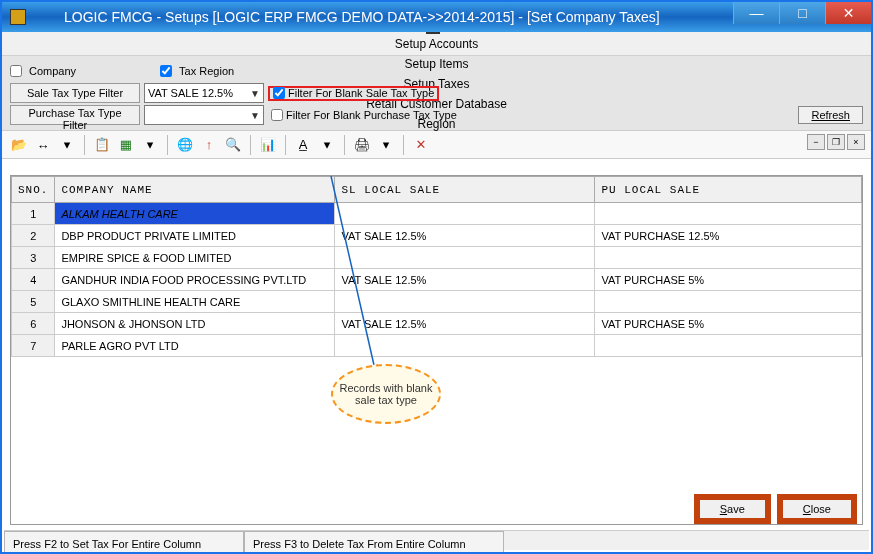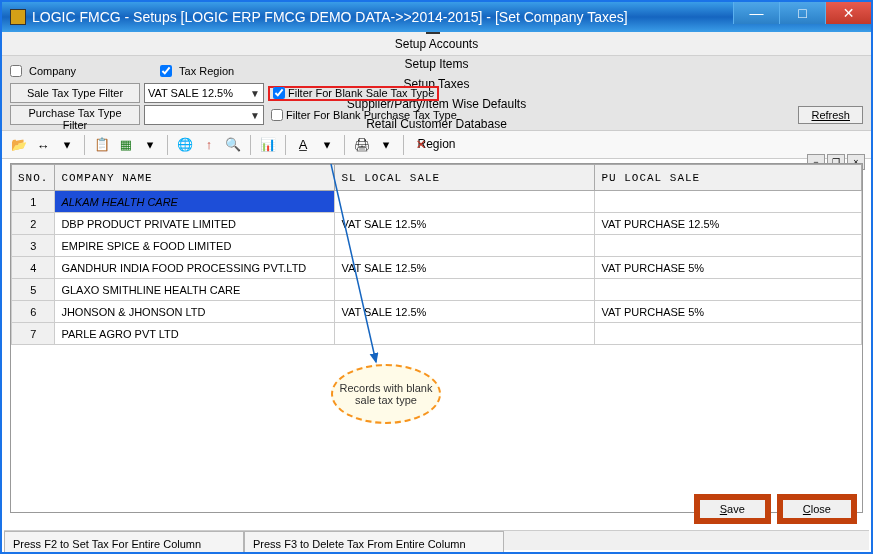--- a/index.html
+++ b/index.html
@@ -1,18 +1,18 @@
 <!DOCTYPE html>
 <html><head>
 <meta charset="utf-8">
 <style>
   * { box-sizing: border-box; margin: 0; padding: 0; }
   body { font-family: "Tahoma", "Segoe UI", sans-serif; font-size: 11px; background: #fff; width: 873px; height: 554px; overflow: hidden; border: 2px solid #1a73e8; position: relative; }
   
-  .titlebar { background: linear-gradient(to bottom, #3a9de8, #1565c0, #3a9de8); height: 30px; display: flex; align-items: center; color: #fff; font-size: 14px; padding-left: 8px; }
+  .titlebar { background: linear-gradient(to bottom, #3a9de8, #1565c0, #3a9de8); height: 30px; display: flex; align-items: center; color: #fff; font-size: 14px; padding-left: 8px; gap: 32px; }
   .titlebar .icon-app { width: 16px; height: 16px; background: #d4a017; margin-right: 6px; border: 1px solid #333; }
   .titlebar .title { flex: 1; }
   .win-controls { display: flex; height: 100%; }
   .win-btn { width: 46px; height: 22px; background: linear-gradient(to bottom, #4da6e8, #2b80c7); border-left: 1px solid #5bb0ee; display: flex; align-items: center; justify-content: center; color: #fff; font-size: 14px; cursor: pointer; }
   .win-btn.close { background: linear-gradient(to bottom, #e85a4f, #c1392b); width: 46px; }
   
   .menubar { background: #f0f0f0; height: 24px; display: flex; align-items: center; padding: 0 6px; border-bottom: 1px solid #d0d0d0; flex-direction: column; }
   .menubar .app-ico { width: 14px; height: 14px; background: #d4a017; margin-right: 8px; border: 1px solid #333; }
   .menu-item { padding: 3px 9px; cursor: pointer; font-size: 12px; }
   .child-controls { margin-left: auto; display: flex; gap: 2px; }
@@ -25,28 +25,28 @@
   .filter-btn { background: #f0f0f0; border: 1px solid #999; padding: 1px 6px; font-size: 11px; width: 130px; text-align: center; height: 20px; }
   .combo { border: 1px solid #7a7a7a; height: 20px; width: 120px; background: #fff; font-size: 11px; padding: 1px 3px; display: flex; align-items: center; justify-content: space-between; }
   .combo .arrow { font-size: 10px; color: #333; }
   .red-box { border: 2px solid #e62020; padding: 1px 3px; display: inline-flex; align-items: center; height: 15px; }
   .refresh-btn { margin-left: auto; background: #f0f0f0; border: 1px solid #888; padding: 2px 12px; font-size: 11px; cursor: pointer; text-decoration: underline; }
   
   .toolbar { height: 28px; background: #f8f8f8; display: flex; align-items: center; padding: 0 8px; gap: 6px; border-bottom: 1px solid #ccc; }
   .tool-ico { width: 18px; height: 18px; display: flex; align-items: center; justify-content: center; font-size: 13px; cursor: pointer; }
   .tool-sep { width: 1px; height: 20px; background: #bbb; margin: 0 2px; }
   
-  .grid-container { height: 350px; overflow: auto; border: 1px solid #999; margin: 4px 8px; background: #fff; position: relative; }
+  .grid-container { height: 350px; overflow: auto; border: 1px solid #999; margin: 16px 8px; background: #fff; position: relative; }
   table.grid { border-collapse: collapse; width: 100%; font-size: 11px; }
   table.grid th { background: #f0f0f0; border: 1px solid #aaa; padding: 4px 6px; text-align: left; font-weight: normal; font-family: "Courier New", monospace; letter-spacing: 1px; font-size: 11px; height: 26px; }
   table.grid td { border: 1px solid #ccc; padding: 3px 6px; height: 22px; font-size: 11px; }
   table.grid th.sno, table.grid td.sno { width: 28px; text-align: center; background: #f0f0f0; }
   table.grid tr.sel td:nth-child(2) { background: #1d4ed8; font-style: italic; }
   
-  .callout { position: absolute; left: 320px; top: 200px; width: 110px; height: 60px; border: 2px dashed #f7941d; border-radius: 50%; background: #fffbe8; display: flex; align-items: center; justify-content: center; text-align: center; font-size: 11px; padding: 6px; color: #333; }
+  .callout { position: absolute; left: 320px; top: 188px; width: 110px; height: 60px; border: 2px dashed #f7941d; border-radius: 50%; background: #fffbe8; display: flex; align-items: center; justify-content: center; text-align: center; font-size: 11px; padding: 6px; color: #333; }
   
   .arrow-line { position: absolute; pointer-events: none; }
   
   .bottom-btns { position: absolute; bottom: 28px; right: 14px; display: flex; gap: 6px; }
   .bottom-btns button { background: #f0f0f0; border: 6px solid #c2410c; padding: 3px 20px; font-size: 11px; cursor: pointer; }
   .bottom-btns button span.u { text-decoration: underline; }
   
   .statusbar { position: absolute; bottom: 2px; left: 2px; right: 2px; height: 20px; background: #f0f0f0; border-top: 1px solid #ccc; display: flex; }
   .status-panel { border: 1px solid #b5b5b5; background: #f4f4f4; padding: 12px 8px; font-size: 11px; margin-right: 0; height: 18px; display:flex; align-items:center; }
 </style>
@@ -61,21 +61,20 @@
     <div class="win-btn">□</div>
     <div class="win-btn close">✕</div>
   </div>
 </div>
 
 <div class="menubar">
   <div class="app-ico"></div>
   <div class="menu-item">Setup Accounts</div>
   <div class="menu-item">Setup Items</div>
   <div class="menu-item">Setup Taxes</div>
-  <div class="menu-item">Supplier/Party/Item Wise Defaults</div>
   <div class="menu-item">Retail Customer Database</div>
   <div class="menu-item">Region</div>
   <div class="child-controls">
     <div class="child-btn">−</div>
     <div class="child-btn">❐</div>
     <div class="child-btn">×</div>
   </div>
 </div>
 
 <div class="filter-area">

